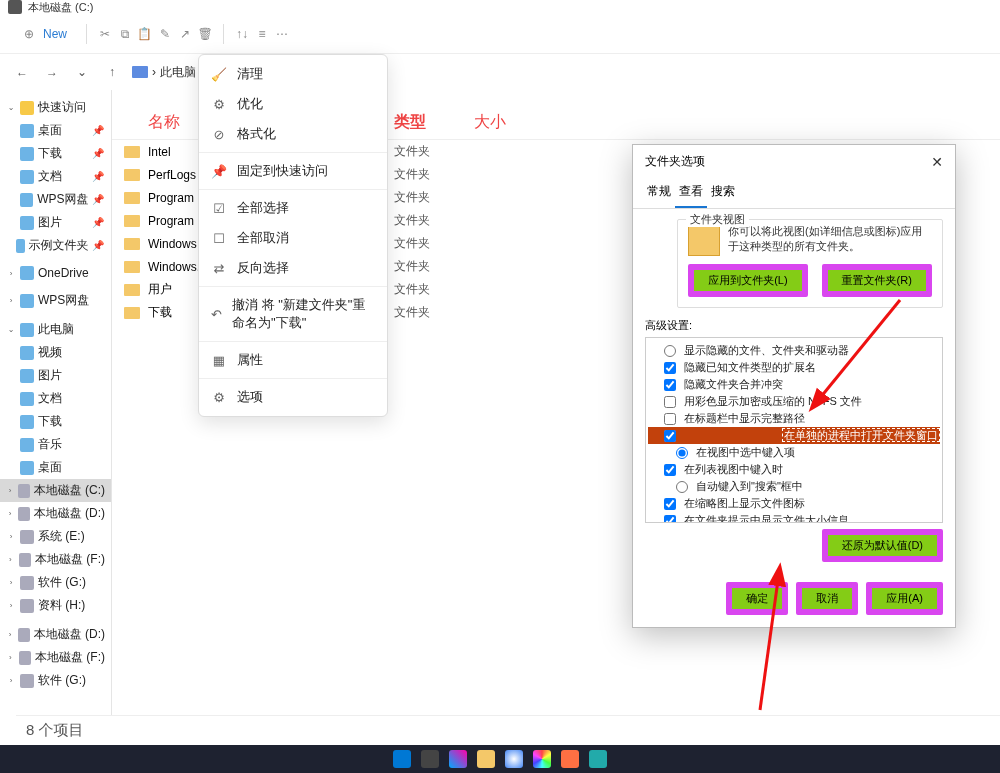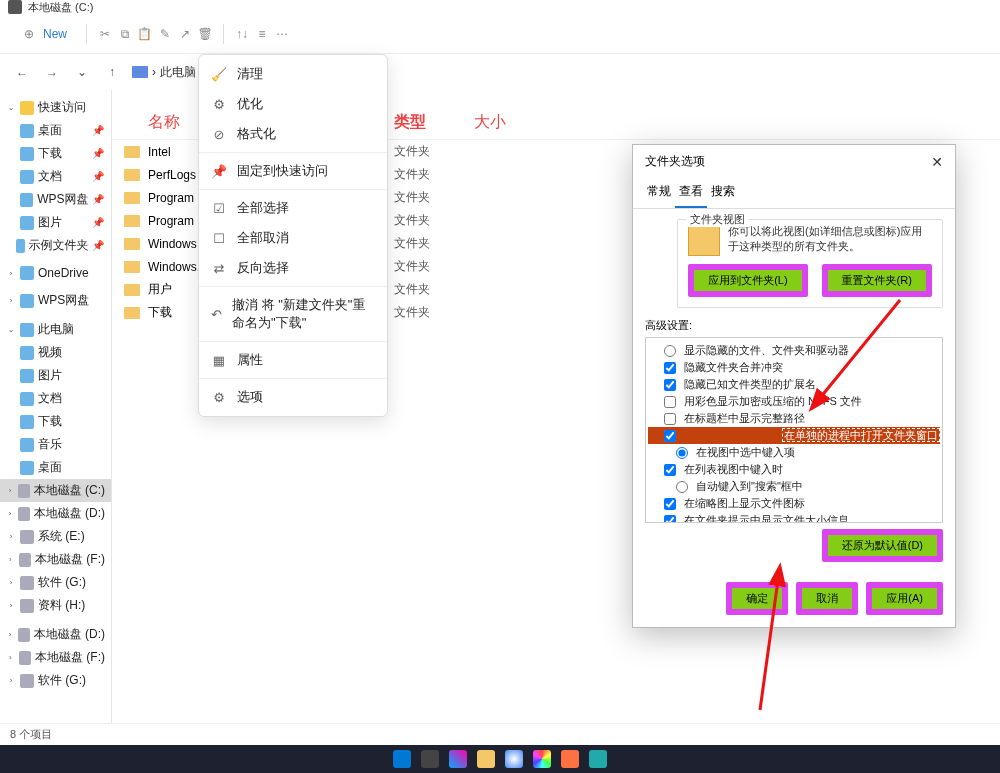--- a/index.html
+++ b/index.html
@@ -72,21 +72,21 @@
 .adv-box { border: 1px solid #ccc; height: 186px; padding: 4px 2px; overflow: hidden; }
 .tree-item { display: flex; align-items: center; gap: 8px; padding: 1px 0 1px 16px; font-size: 11px; color: #222; white-space: nowrap; }
 .tree-item.ind2 { padding-left: 28px; }
 .tree-item input { width: 12px; height: 12px; }
 .tree-item.selected { background: #c2410c; color: #fff; justify-content: space-between; }
 .tree-item.selected span.dashed { border: 1px dashed #fff; padding: 0 1px; }
 
 .dlg-footer { display: flex; justify-content: flex-end; gap: 8px; padding: 10px 12px 12px; }
 .restore-row { display: flex; justify-content: flex-end; padding: 6px 0 0; }
 
-.statusbar { position: absolute; bottom: 28px; left: 0; right: 0; height: 22px; display: flex; align-items: center; padding: 0 10px; font-size: 11px; color: #555; border-top: 1px solid #eee; background: #fff; }
+.statusbar { position: absolute; bottom: 28px; left: 16px; right: 0; height: 30px; display: flex; align-items: center; padding: 0 10px; font-size: 15px; color: #555; border-top: 1px solid #eee; background: #fff; }
 
 
 .taskbar { position: absolute; bottom: 0; left: 0; right: 0; height: 28px; background: #1e2230; display: flex; align-items: center; justify-content: center; gap: 10px; }
 .tb-icon { width: 18px; height: 18px; border-radius: 3px; }
 
 
 .arrows { position: absolute; left: 0; top: 0; width: 1000px; height: 773px; pointer-events: none; z-index: 50; }
 </style>
 </head>
 <body>
@@ -397,25 +397,25 @@
       </div>
     </div>
     <div class="adv-label">高级设置:</div>
     <div class="adv-box" id="advlist">
         <div class="tree-item">
           <input type="radio" style="">
           <span>显示隐藏的文件、文件夹和驱动器</span>
         </div>
         <div class="tree-item">
           <input type="checkbox" checked="" style="">
+          <span>隐藏已知文件类型的扩展名</span>
+        </div>
+        <div class="tree-item">
+          <input type="checkbox" checked="" style="">
           <span>隐藏文件夹合并冲突</span>
-        </div>
-        <div class="tree-item">
-          <input type="checkbox" checked="" style="">
-          <span>隐藏已知文件类型的扩展名</span>
         </div>
         <div class="tree-item">
           <input type="checkbox" style="">
           <span>用彩色显示加密或压缩的 NTFS 文件</span>
         </div>
         <div class="tree-item">
           <input type="checkbox" style="">
           <span>在标题栏中显示完整路径</span>
         </div>
         <div class="tree-item selected">

